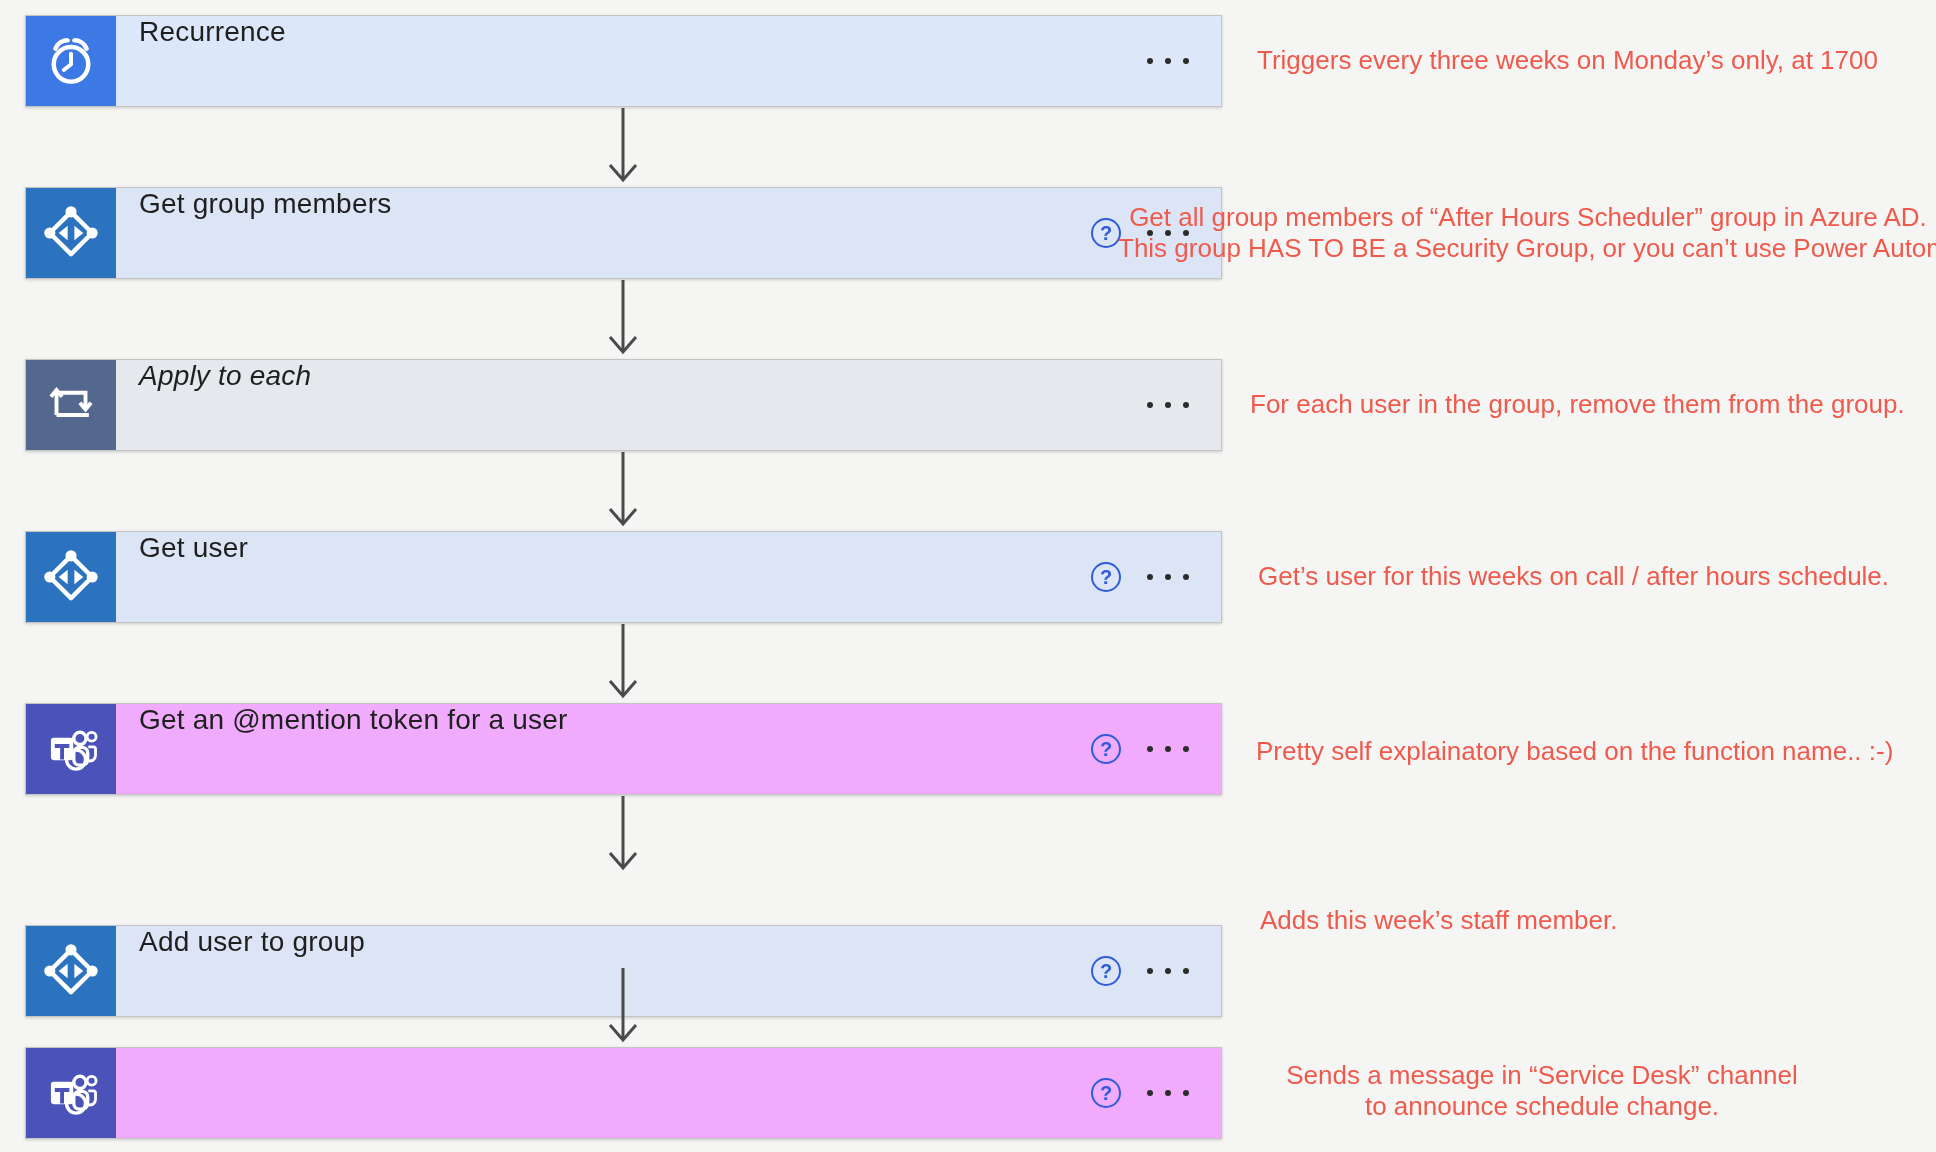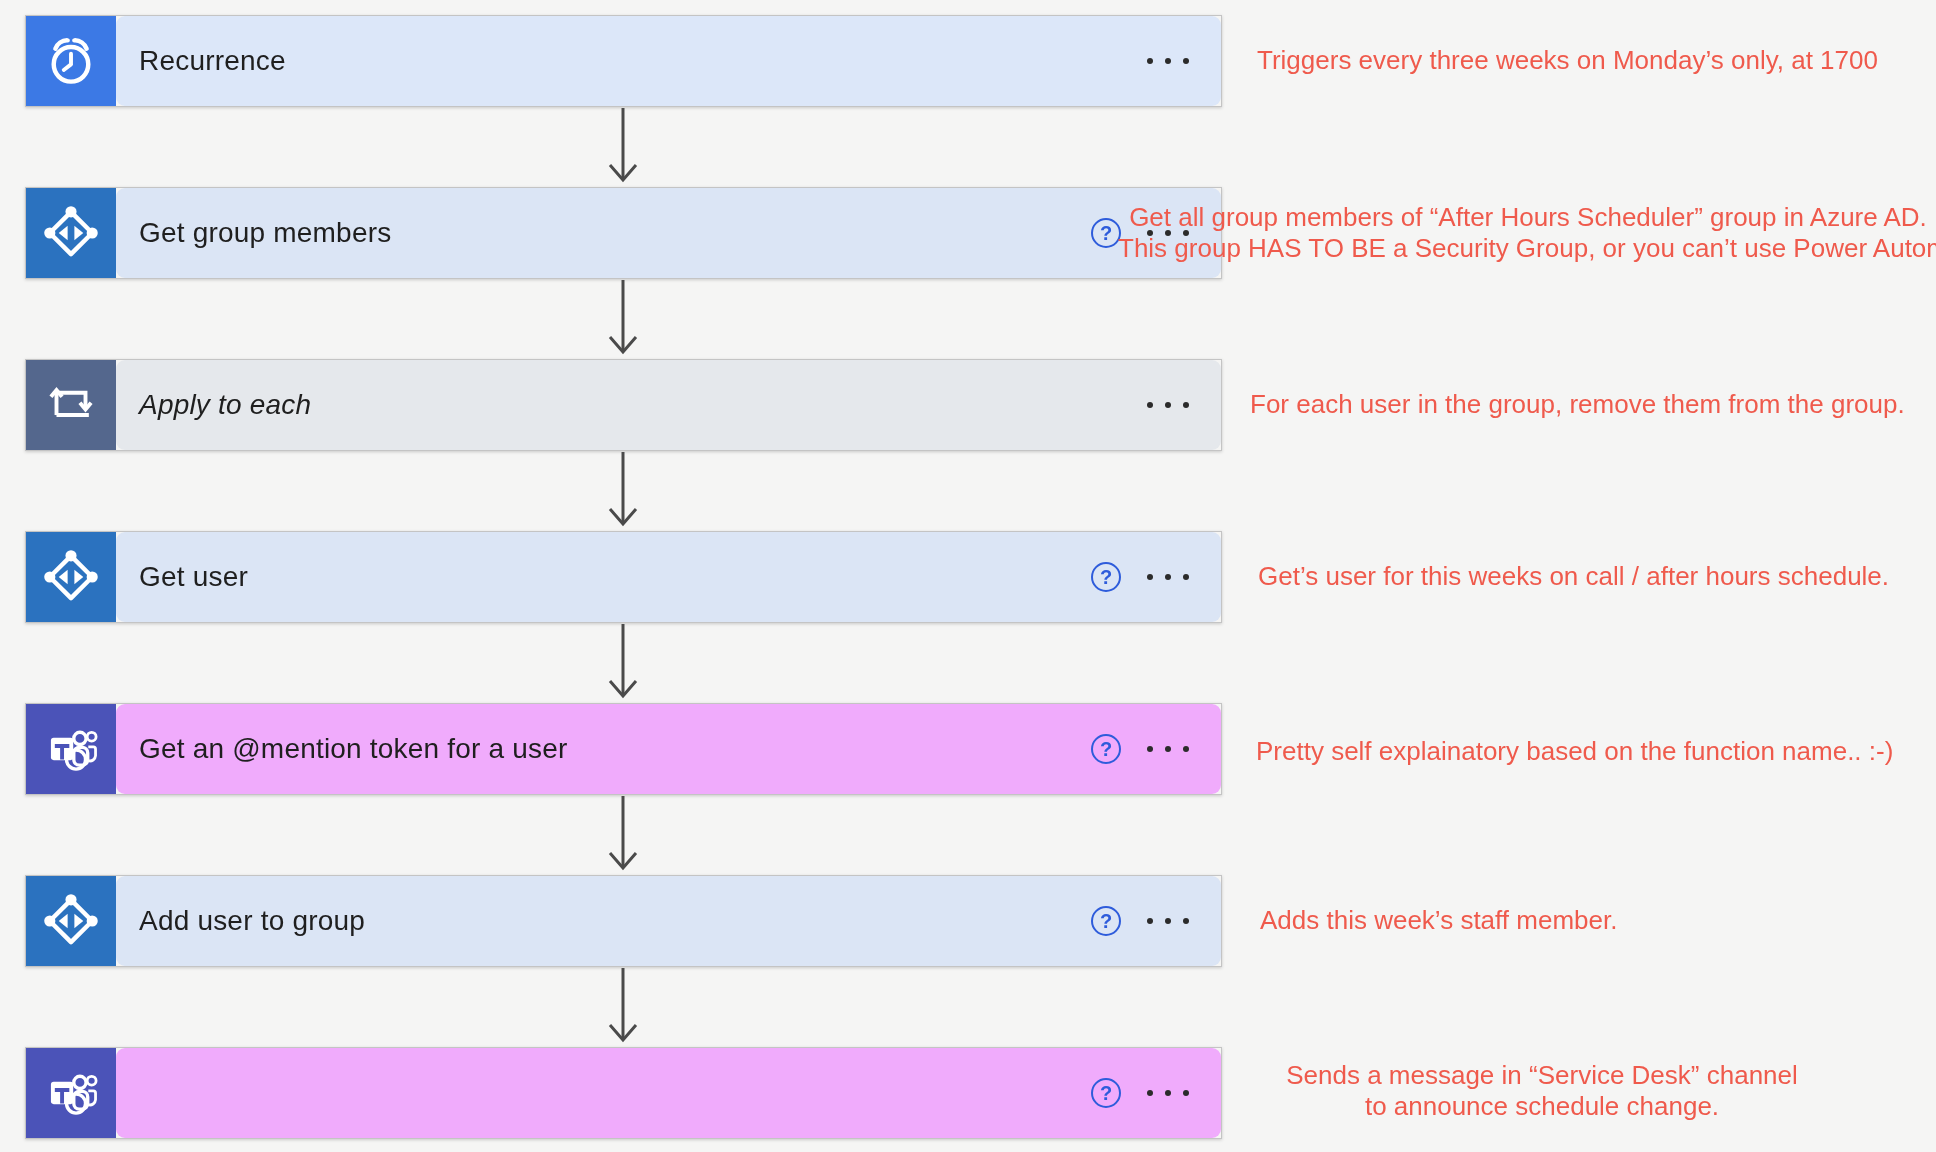--- a/index.html
+++ b/index.html
@@ -9,21 +9,21 @@
     font-family:"Liberation Sans", sans-serif;
   }
   .step{
     position:absolute;left:25px;width:1197px;height:92px;
     display:flex;box-sizing:border-box;
     border:1px solid #c4c4c4;
     box-shadow:0 1px 3px rgba(0,0,0,.18);
   }
   .icon{flex:0 0 90px;width:90px;display:flex;align-items:center;justify-content:center;}
   .icon svg{width:58px;height:58px;display:block;}
-  .body{flex:1;display:flex;align-items:center;position:relative;border-radius:9px;}
+  .body{flex:1;display:flex;position:relative;}
   .title{margin-left:23px;font-size:28px;color:#1f1f1f;letter-spacing:.2px;}
   
   .ic-rec{background:#3c79e5;}   .bg-rec{background:#dce7f9;}
   .ic-az{background:#2b72bf;}    .bg-az{background:#dbe5f5;}
   .ic-loop{background:#54678d;}  .bg-loop{background:#e5e8ec;font-style:italic;}
   .ic-teams{background:#4b53b8;} .bg-teams{background:#f0abfc;}
   .help{
     position:absolute;right:100px;top:50%;transform:translateY(-50%);
     width:30px;height:30px;border:2.5px solid #2e5cdb;border-radius:50%;
     color:#2e5cdb;display:flex;align-items:center;justify-content:center;
@@ -176,21 +176,21 @@
         <i></i>
         <i></i>
         <i></i>
       </button>
   </div>
 </div>
 <svg class="arrow" style="top:795px" viewBox="0 0 36 80">
     <use href="#ic-down-arrow"></use>
   </svg>
 
-<div class="step" style="top:875px">
+<div class="step" style="top:925px">
   <div class="icon ic-az">
       <svg viewBox="0 0 52 52">
         <use href="#ic-azuread"></use>
       </svg>
     </div>
   <div class="body bg-az">
     <span class="title">Add user to group</span>
     <button class="help">?</button>
     <button class="menu">
         <i></i>

